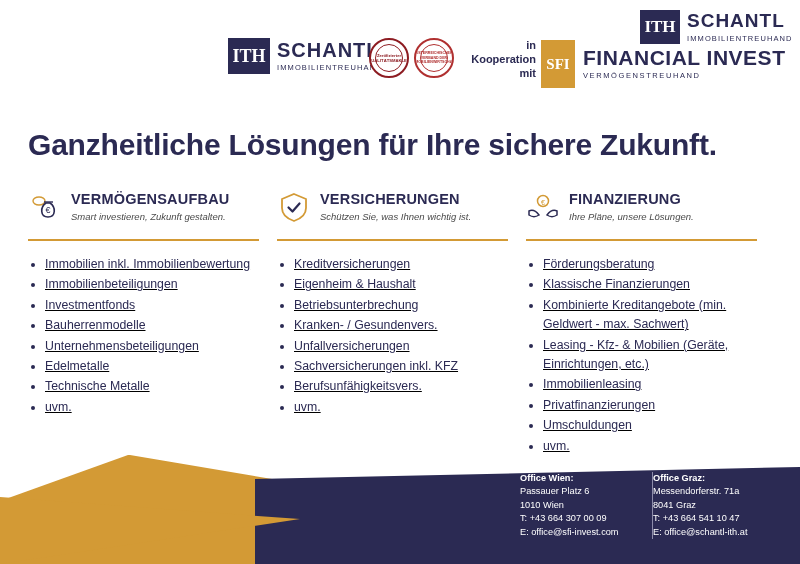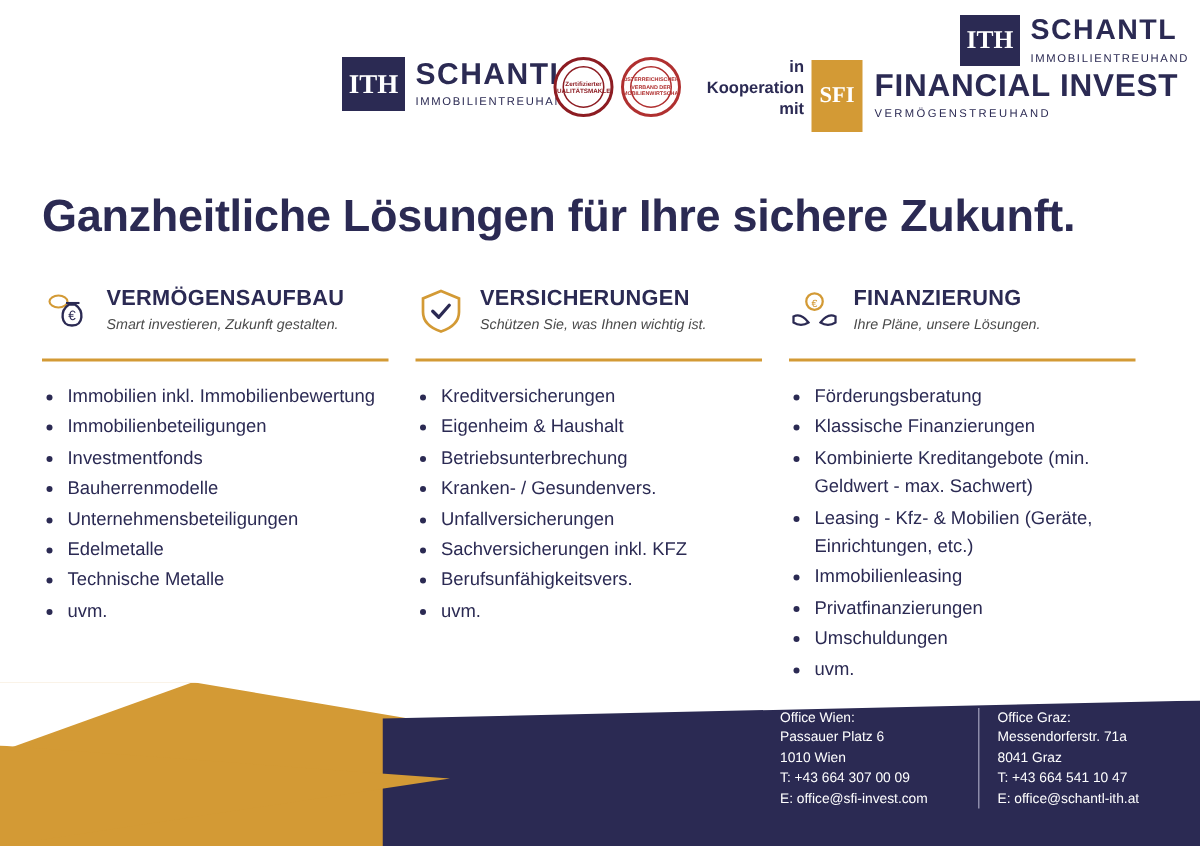--- a/index.html
+++ b/index.html
@@ -205,20 +205,21 @@
   }
   .col-rule {
     height: 2px;
     background: #d39a35;
     margin: 10px 10px 0 0;
   }
   ul.bullets {
     list-style: none;
     margin: 14px 0 0 0;
     padding: 0;
+    text-decoration: underline;
   }
   ul.bullets li {
     position: relative;
     padding-left: 17px;
     color: #2b2a53;
     font-size: 12.3px;
     line-height: 19.4px;
     margin-bottom: 1px;
   }
   ul.bullets li::before {
@@ -268,25 +269,24 @@
 
   .offices {
     position: absolute;
     left: 520px; top: 472px;
     display: flex;
     color: #ffffff;
     font-size: 9.2px;
     line-height: 13.4px;
   }
   .office {
-    padding-left: 12px;
   }
   .office.first { width: 132px; padding-left: 0; }
   .office.second { border-left: 1px solid #8d8caa; }
-  .office-title { font-weight: normal; }
+  .office-title { font-weight: bold; }
   .office-line { white-space: nowrap; }
 </style>
 </head>
 <body>
 
 <div class="page">
 
   <div class="topband">
 
     <div class="logo-ith-small">

